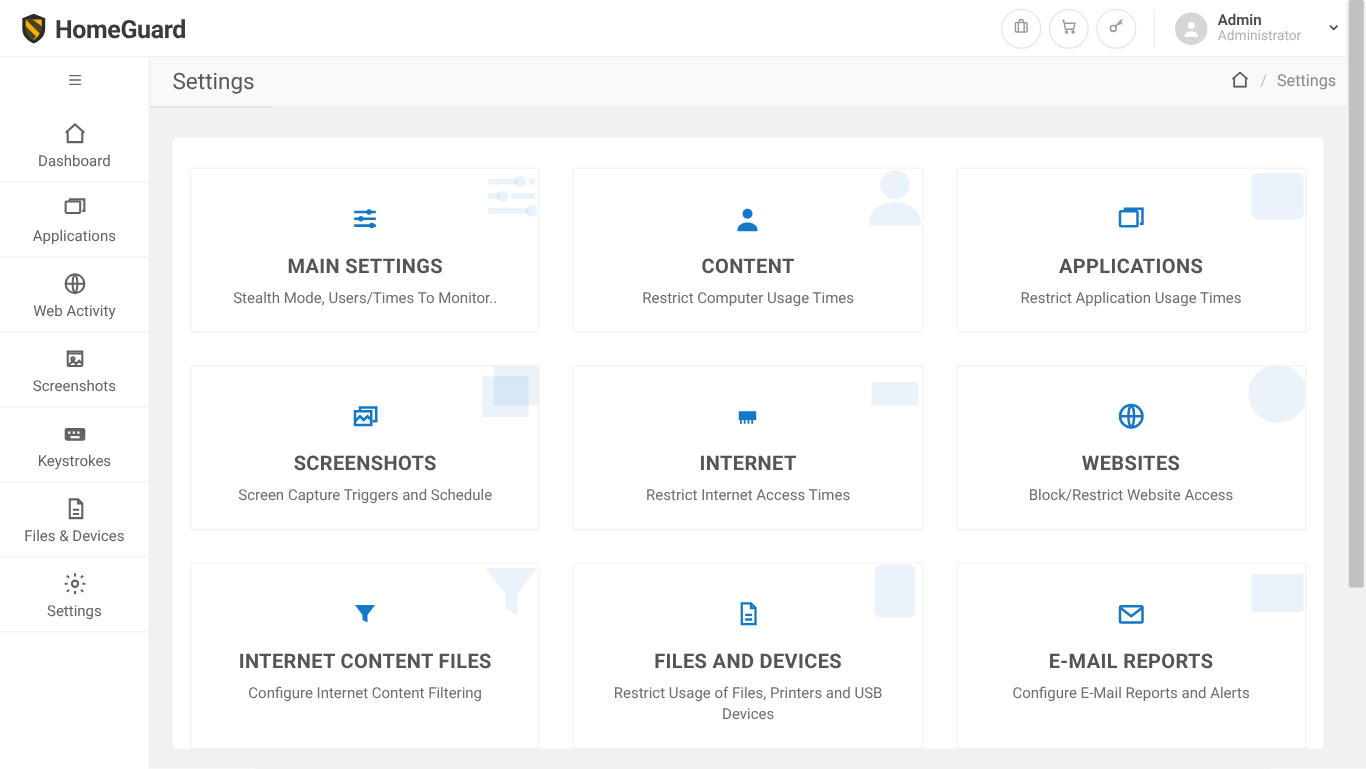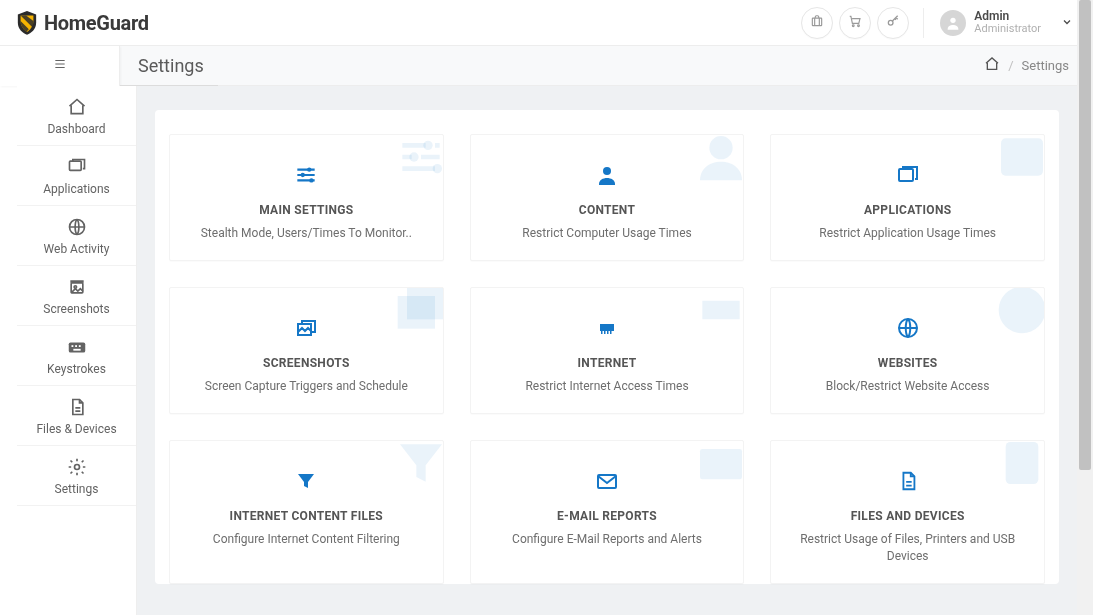--- a/index.html
+++ b/index.html
@@ -156,21 +156,20 @@
   }
 
   
   .main {
     position: absolute;
     top: 86px;
     left: 0;
     right: 16px;
     bottom: 0;
     display: flex;
-    margin-left: 17px;
   }
   .sidebar {
     width: 120px;
     background: #fff;
     border-right: 1px solid #eee;
     display: flex;
     flex-direction: column;
   }
   .side-item {
     border-bottom: 1px solid #f2f2f2;
@@ -231,21 +230,21 @@
   .card .main-icon {
     width: 28px;
     height: 28px;
     color: #1577c7;
     margin: 0 auto 14px;
     display: flex;
     align-items: center;
     justify-content: center;
   }
   .card .title {
-    font-size: 12px;
+    font-size: 16px;
     font-weight: 700;
     letter-spacing: 0.3px;
     color: #555;
     margin-bottom: 8px;
   }
   .card .desc {
     font-size: 12px;
     color: #6e6e6e;
     line-height: 17px;
   }
@@ -542,46 +541,46 @@
                 <path d="M4 5h16l-6 8v6l-4-2v-4z"></path>
               </svg>
           </div>
           <div class="title">INTERNET CONTENT FILES</div>
           <div class="desc">Configure Internet Content Filtering</div>
         </div>
 
         <div class="card">
           <span class="bg-icon">
             <svg viewBox="0 0 24 24" fill="currentColor">
-                <rect x="3" y="6" width="18" height="13" rx="1"></rect>
-              </svg>
-          </span>
-          <div class="main-icon">
-            <svg width="24" height="24" viewBox="0 0 24 24" fill="none" stroke="currentColor" stroke-width="2">
-                <rect x="3" y="6" width="18" height="13" rx="1"></rect>
-                <path d="M3 7l9 7 9-7"></path>
-              </svg>
-          </div>
-          <div class="title">E-MAIL REPORTS</div>
-          <div class="desc">Configure E-Mail Reports and Alerts</div>
-        </div>
-
-        <div class="card">
-          <span class="bg-icon">
-            <svg viewBox="0 0 24 24" fill="currentColor">
                 <rect x="5" y="3" width="14" height="18" rx="2"></rect>
               </svg>
           </span>
           <div class="main-icon">
             <svg width="22" height="22" viewBox="0 0 24 24" fill="none" stroke="currentColor" stroke-width="2">
                 <path d="M7 3h8l4 4v14H7z"></path>
                 <path d="M15 3v4h4"></path>
                 <path d="M10 13h6M10 17h6"></path>
               </svg>
           </div>
           <div class="title">FILES AND DEVICES</div>
           <div class="desc">Restrict Usage of Files, Printers and USB Devices</div>
         </div>
 
+        <div class="card">
+          <span class="bg-icon">
+            <svg viewBox="0 0 24 24" fill="currentColor">
+                <rect x="3" y="6" width="18" height="13" rx="1"></rect>
+              </svg>
+          </span>
+          <div class="main-icon">
+            <svg width="24" height="24" viewBox="0 0 24 24" fill="none" stroke="currentColor" stroke-width="2">
+                <rect x="3" y="6" width="18" height="13" rx="1"></rect>
+                <path d="M3 7l9 7 9-7"></path>
+              </svg>
+          </div>
+          <div class="title">E-MAIL REPORTS</div>
+          <div class="desc">Configure E-Mail Reports and Alerts</div>
+        </div>
+
       </div>
     </div>
   </div>
 </div>
 
 </body></html>

